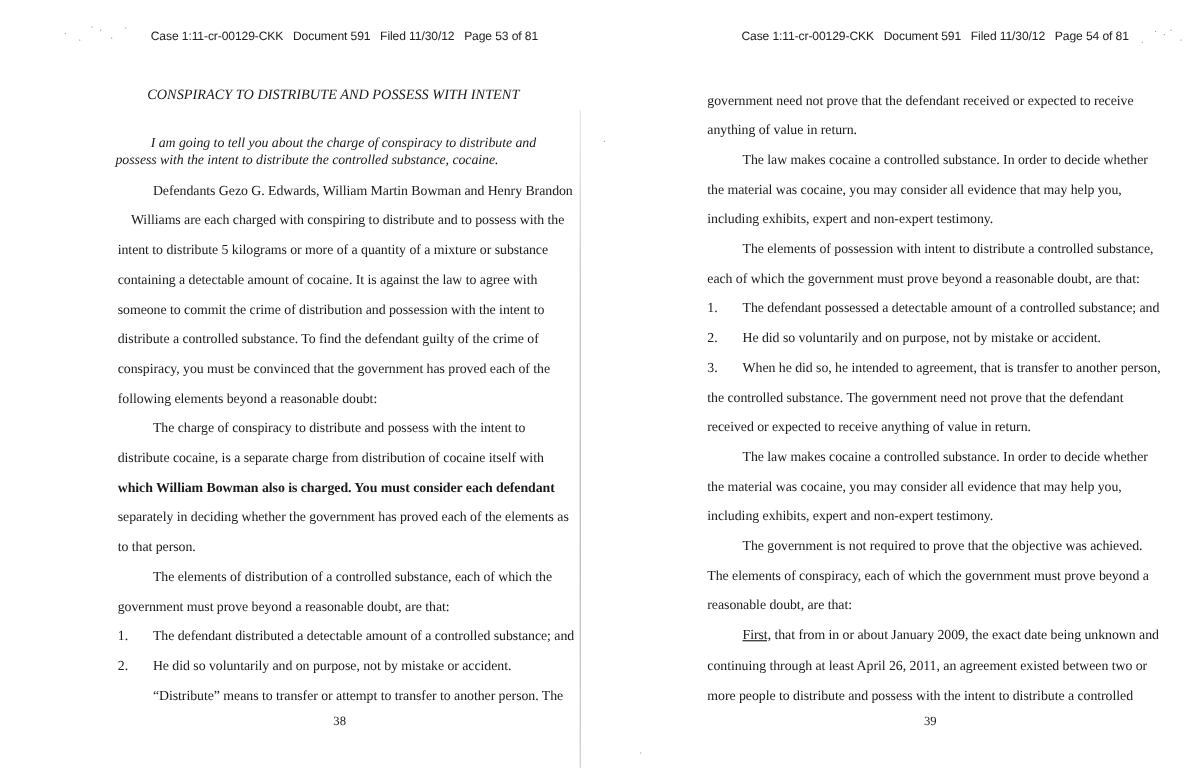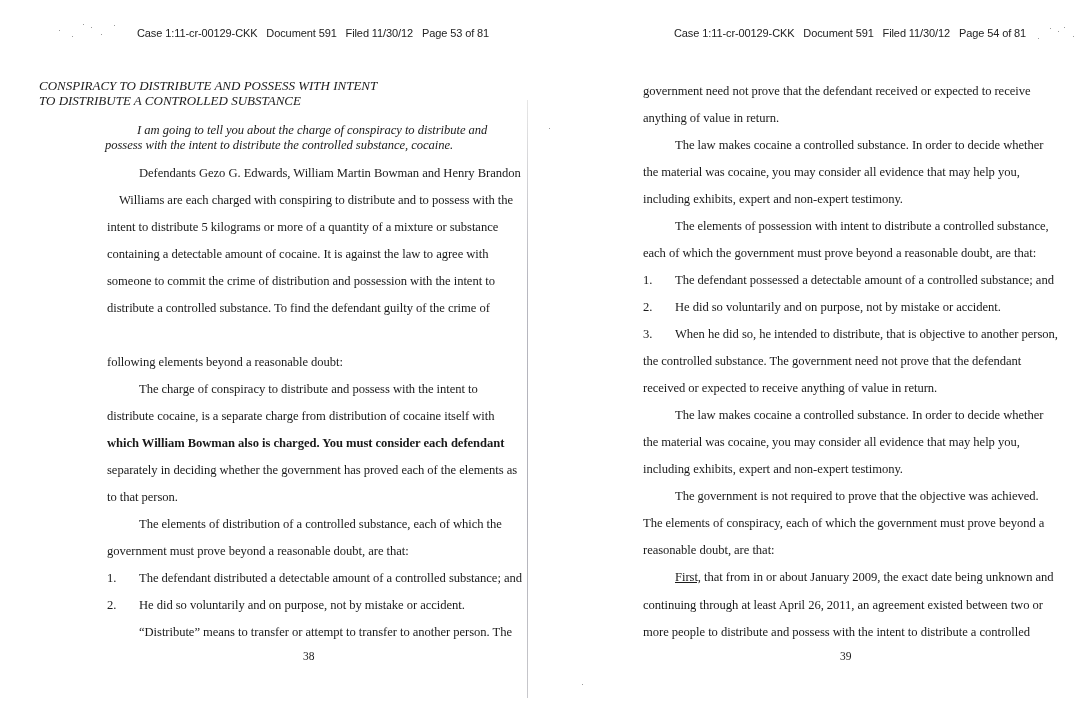--- a/index.html
+++ b/index.html
@@ -18,47 +18,47 @@
     position: absolute; top: 27px; font-family: "Liberation Sans", "DejaVu Sans", sans-serif;
     font-size: 11px; color: #222; white-space: pre; letter-spacing: -0.1px;
   }
   .page.left .header { left: 98px; }
   .page.right .header { left: 106px; }
   .line {
     position: absolute; font-size: 12.6px; white-space: nowrap; line-height: 16px;
     letter-spacing: -0.05px;
   }
   .title {
-    position: absolute; font-style: italic; font-size: 13px; white-space: nowrap;
+    position: absolute; font-style: italic; font-size: 13px; text-align: center; white-space: nowrap;
     line-height: 15px;
   }
   .ital { font-style: italic; }
   .num { position: absolute; font-size: 12.6px; line-height: 16px; }
   .pgnum { position: absolute; font-size: 11.5px; line-height: 14px; }
   .u { text-decoration: underline; }
   .speck { position: absolute; width: 1px; height: 1px; background: #9a9a9a; }
 </style>
 </head>
 <body>
 
 <div class="page left">
   <div class="header">Case 1:11-cr-00129-CKK   Document 591   Filed 11/30/12   Page 53 of 81</div>
 
   <div class="title" style="left:0;width:528px;top:78px;">CONSPIRACY TO DISTRIBUTE AND POSSESS WITH INTENT</div>
-  <div class="title" style="left:0;width:528px;top:93px;">TO DISTRIBUTE A CONTROLLED SUBSTANCE</div>
 
   <div class="line ital" style="left:98px;top:122px;">I am going to tell you about the charge of conspiracy to distribute and</div>
   <div class="line ital" style="left:66px;top:137px;">possess with the intent to distribute the controlled substance, cocaine.</div>
 
   <div class="line" style="left:100px;top:165px;">Defendants Gezo G. Edwards, William Martin Bowman and Henry Brandon</div>
   <div class="line" style="left:80px;top:192px;">Williams are each charged with conspiring to distribute and to possess with the</div>
   <div class="line" style="left:68px;top:219px;">intent to distribute 5 kilograms or more of a quantity of a mixture or substance</div>
   <div class="line" style="left:68px;top:246px;">containing a detectable amount of cocaine.  It is against the law to agree with</div>
   <div class="line" style="left:68px;top:273px;">someone to commit the crime of distribution and possession with the intent to</div>
   <div class="line" style="left:68px;top:300px;">distribute a controlled substance.  To find the defendant guilty of the crime of</div>
+  <div class="line" style="left:68px;top:327px;">conspiracy, you must be convinced that the government has proved each of the</div>
   <div class="line" style="left:68px;top:354px;">following elements beyond a reasonable doubt:</div>
   <div class="line" style="left:100px;top:381px;">The charge of conspiracy to distribute and possess with the intent to</div>
   <div class="line" style="left:68px;top:408px;">distribute cocaine, is a separate charge from distribution of cocaine itself with</div>
   <div class="line" style="left:68px;top:435px;font-weight:bold;">which William Bowman also is charged.  You must consider each defendant</div>
   <div class="line" style="left:68px;top:462px;">separately in deciding whether the government has proved each of the elements as</div>
   <div class="line" style="left:68px;top:489px;">to that person.</div>
   <div class="line" style="left:100px;top:516px;">The elements of distribution of a controlled substance, each of which the</div>
   <div class="line" style="left:68px;top:543px;">government must prove beyond a reasonable doubt, are that:</div>
 
   <div class="num" style="left:68px;top:570px;">1.</div>
@@ -90,21 +90,21 @@
   <div class="line" style="left:75px;top:164px;">the material was cocaine, you may consider all evidence that may help you,</div>
   <div class="line" style="left:75px;top:191px;">including exhibits, expert and non-expert testimony.</div>
   <div class="line" style="left:107px;top:218px;">The elements of possession with intent to distribute a controlled substance,</div>
   <div class="line" style="left:75px;top:245px;">each of which the government must prove beyond a reasonable doubt, are that:</div>
 
   <div class="num" style="left:75px;top:272px;">1.</div>
   <div class="line" style="left:107px;top:272px;">The defendant possessed a detectable amount of a controlled substance; and</div>
   <div class="num" style="left:75px;top:299px;">2.</div>
   <div class="line" style="left:107px;top:299px;">He did so voluntarily and on purpose, not by mistake or accident.</div>
   <div class="num" style="left:75px;top:326px;">3.</div>
-  <div class="line" style="left:107px;top:326px;">When he did so, he intended to distribute, that is objective to another person,</div>
+  <div class="line" style="left:107px;top:326px;">When he did so, he intended to agreement, that is transfer to another person,</div>
 
   <div class="line" style="left:75px;top:353px;">the controlled substance.  The government need not prove that the defendant</div>
   <div class="line" style="left:75px;top:380px;">received or expected to receive anything of value in return.</div>
   <div class="line" style="left:107px;top:407px;">The law makes cocaine a controlled substance.  In order to decide whether</div>
   <div class="line" style="left:75px;top:434px;">the material was cocaine, you may consider all evidence that may help you,</div>
   <div class="line" style="left:75px;top:461px;">including exhibits, expert and non-expert testimony.</div>
   <div class="line" style="left:75px;top:515px;">The elements of conspiracy, each of which the government must prove beyond a</div>
   <div class="line" style="left:107px;top:488px;">The government is not required to prove that the objective was achieved.</div>
   <div class="line" style="left:75px;top:542px;">reasonable doubt, are that:</div>
 

